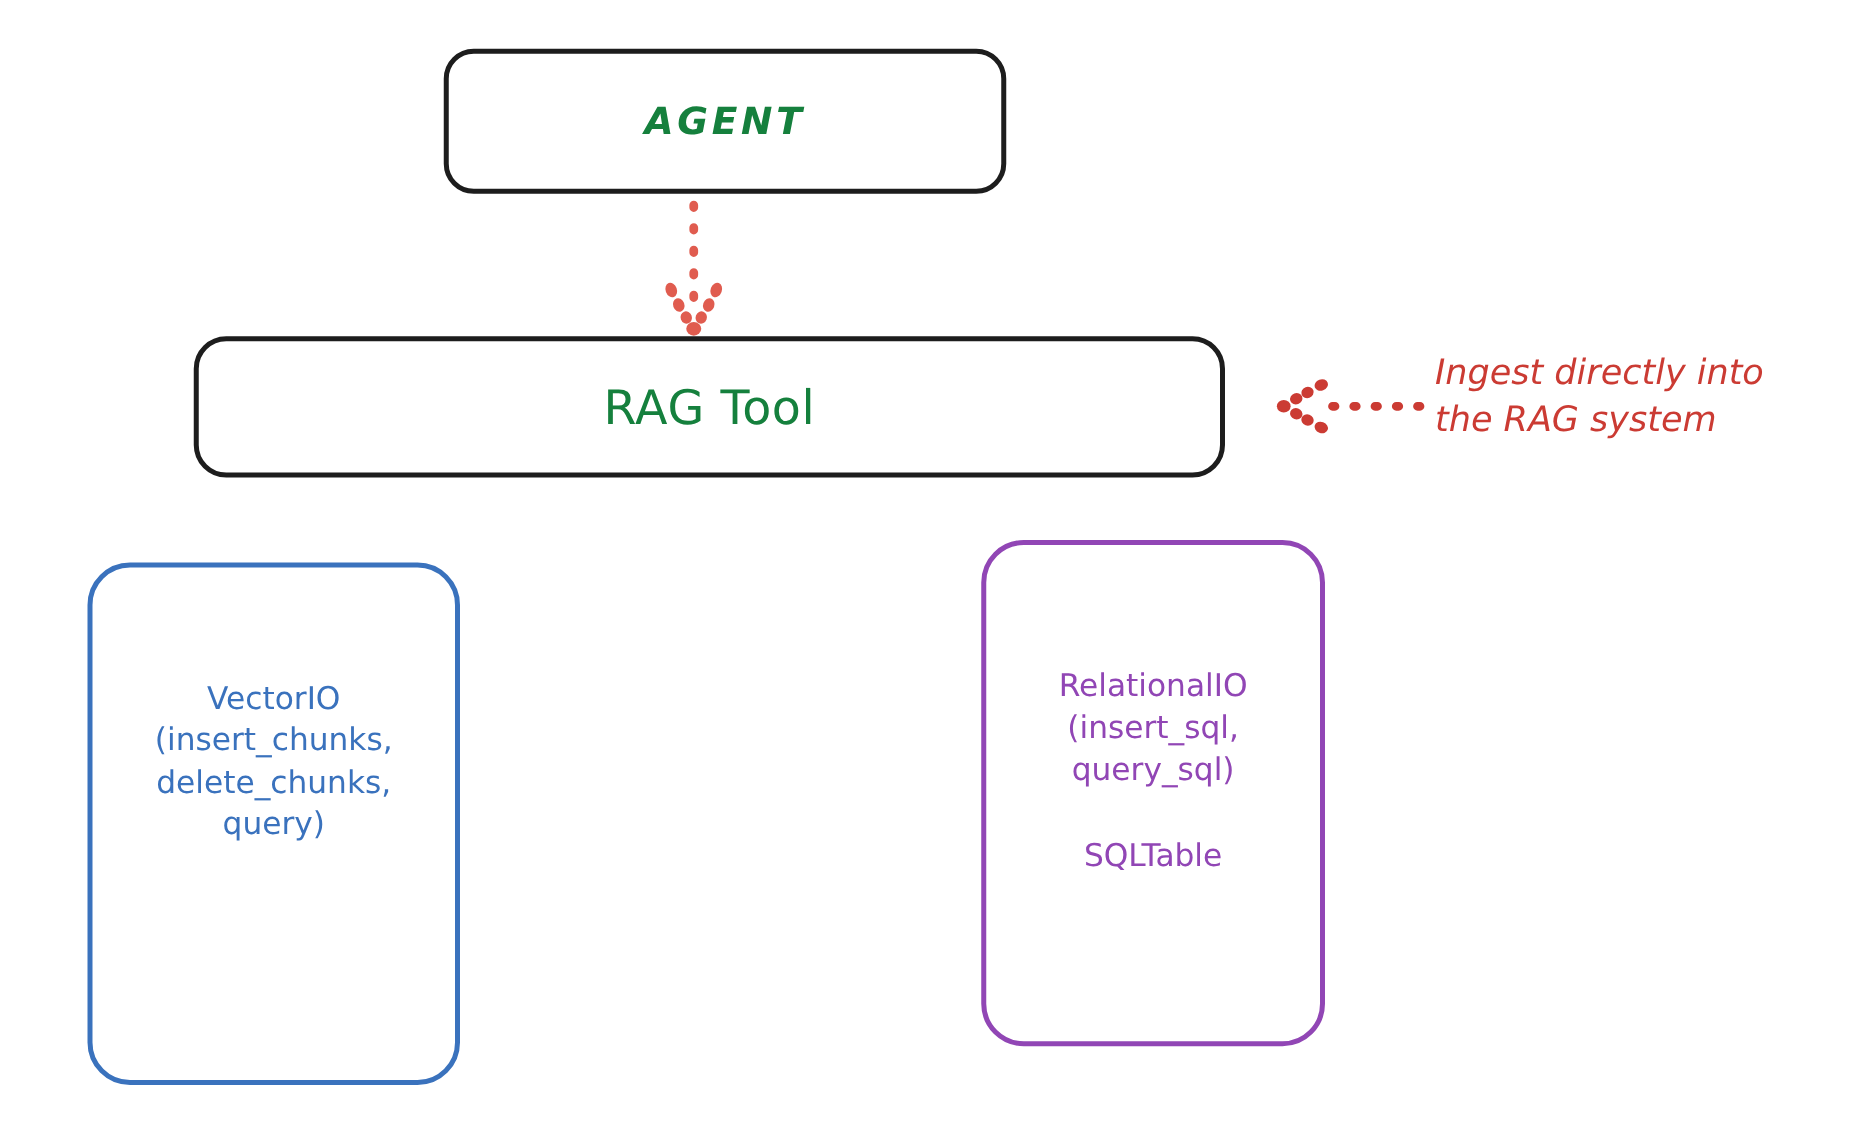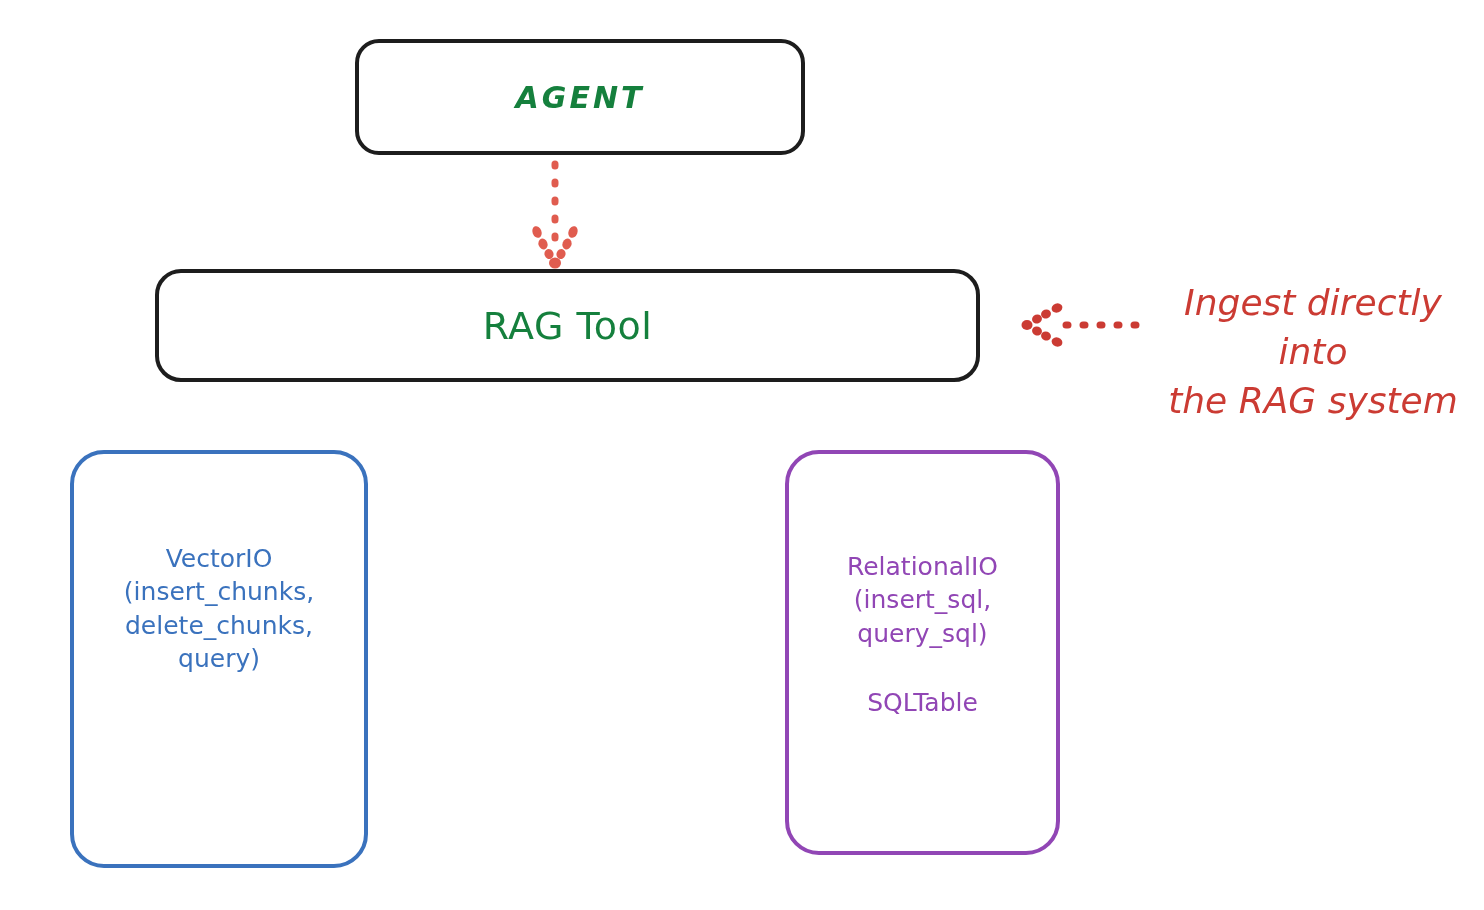--- a/index.html
+++ b/index.html
@@ -113,21 +113,21 @@
     height: 405px;
     border-color: #4d9e52;
     padding-top: 102px;
   }
   #keyvalue-box .provider-text,
   #keyvalue-box .provider-index { color: #4d9e52; }
   #keyvalue-box .provider-text { width: 128%; margin-left: -14%; }
 
   #relational-box {
     left: 785px;
-    top: 450px;
+    top: 432px;
     width: 275px;
     height: 405px;
     border-color: #9146b5;
     padding-top: 96px;
   }
   #relational-box .provider-text,
   #relational-box .provider-index { color: #9146b5; }
   #relational-box .provider-text { width: 124%; margin-left: -12%; }
 
   
@@ -140,23 +140,22 @@
 
   #ingest-note {
     position: absolute;
     left: 1148px;
     top: 279px;
     width: 330px;
     color: #cb3b33;
     font-family: "DejaVu Sans", sans-serif;
     font-style: italic;
     font-weight: 500;
-    font-size: 36px;
+    font-size: 28px;
     line-height: 1.36;
-    text-align: center;
     white-space: pre-line;
   }
 </style>
 </head>
 <body>
 
 <div id="canvas">
 
   <div class="node box-dark" id="agent-box">
     <span class="node-label">AGENT</span>

